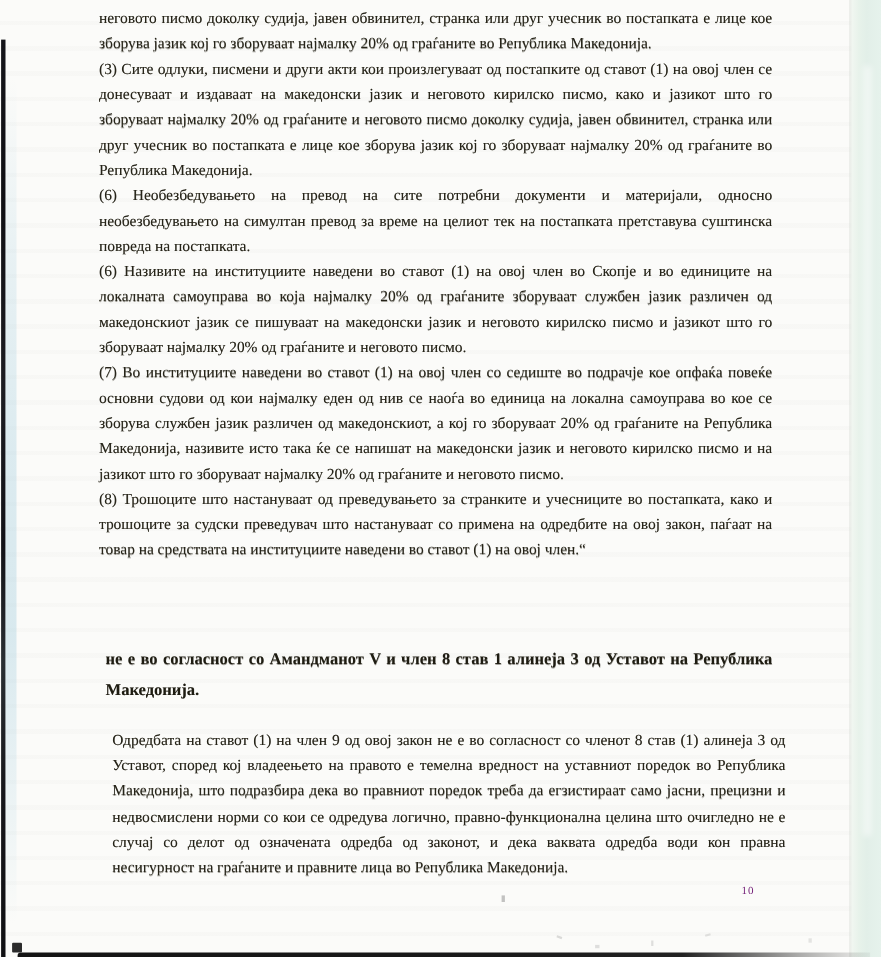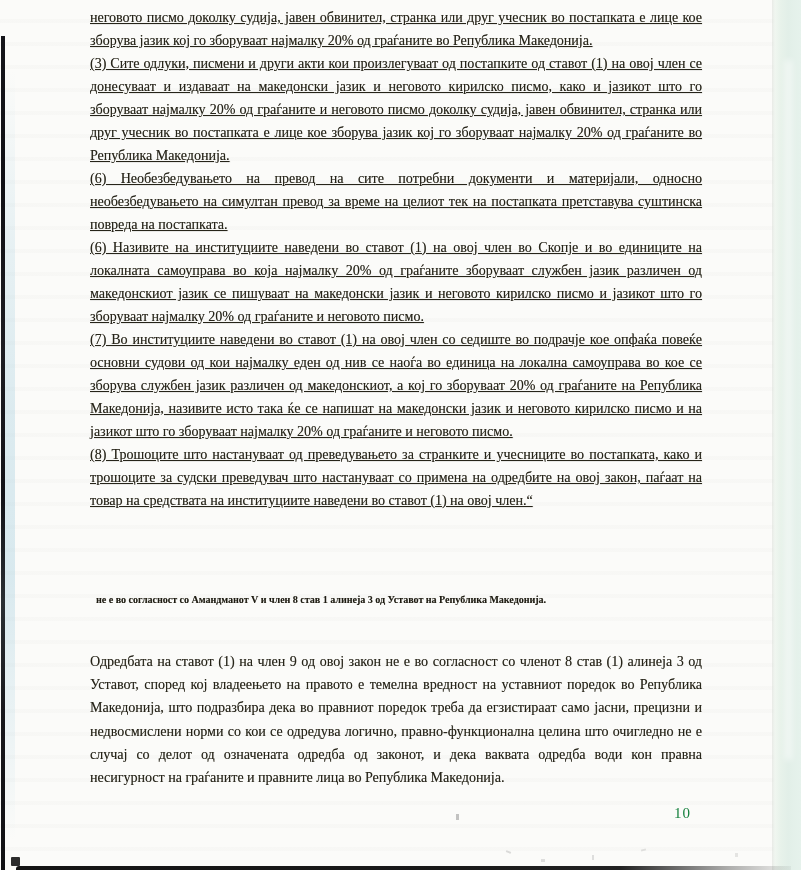--- a/index.html
+++ b/index.html
@@ -25,48 +25,47 @@
       rgba(70,70,60,0.02) 19px, rgba(70,70,60,0.02) 23px);
     pointer-events: none;
   }
   .body-text {
     position: absolute;
     left: 90px; top: 6px; width: 612px;
     font-size: 14px; line-height: 23px;
     color: #262419;
     text-align: justify;
     text-shadow: 0.2px 0.2px 0.3px rgba(45,40,28,0.45);
-    text-decoration: underline;
   }
   .body-text p { margin: 0; }
   .emphasis-text {
     position: absolute;
     left: 96px; top: 586px; width: 606px;
-    font-size: 10px; line-height: 28px;
+    font-size: 15px; line-height: 28px;
     font-weight: bold;
     color: #1e1c12;
     text-align: justify;
     text-shadow: 0.2px 0.2px 0.3px rgba(30,25,15,0.4);
     margin: 0;
   }
   .closing-text {
     position: absolute;
     left: 90px; top: 650px; width: 612px;
     font-size: 14px; line-height: 23.2px;
     color: #262419;
     text-align: justify;
     text-shadow: 0.2px 0.2px 0.3px rgba(45,40,28,0.45);
-    margin: 0;
+    margin: 12px;
   }
   .page-number {
     position: absolute;
     left: 674px; top: 805px;
-    font-size: 15px;
+    font-size: 10px;
     letter-spacing: 1px;
-    color: #15803d;
+    color: #701a75;
   }
   
   .left-dark-strip {
     position: absolute;
     left: 1px; top: 36px; width: 4px; height: 834px;
     background: linear-gradient(180deg,
       #15151a 0%, #101014 18%, #1d1d22 38%, #121217 55%,
       #2a2f33 68%, #17171b 82%, #101013 100%);
   }
   .left-blue-tint {

